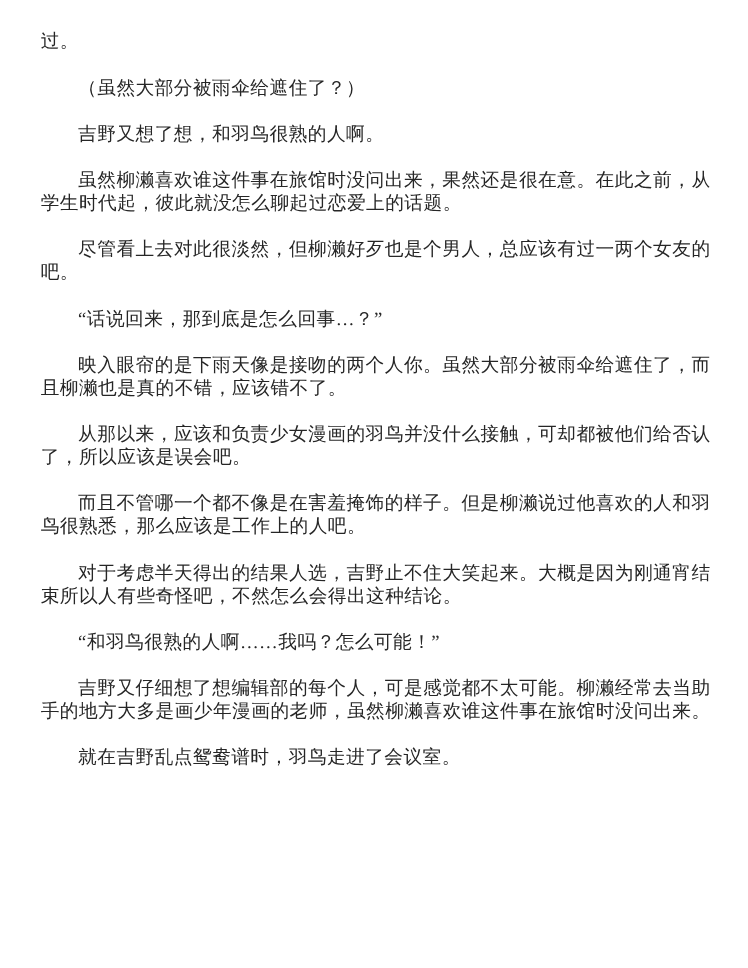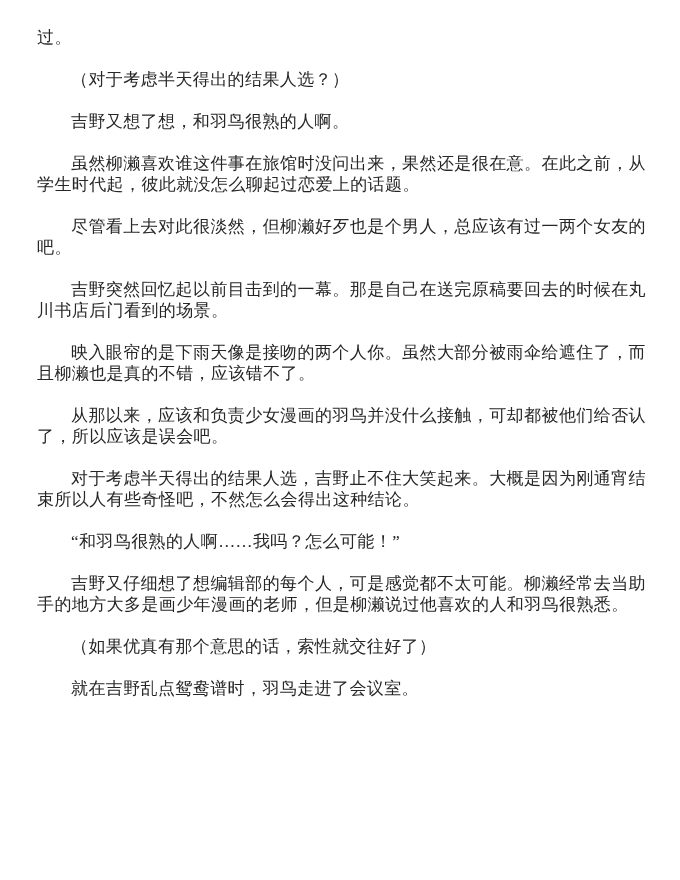--- a/index.html
+++ b/index.html
@@ -31,26 +31,26 @@
   .para.indent {
     text-indent: 2em;
   }
 </style>
 </head>
 <body>
 
 <div class="page" style="background: rgb(255, 255, 255); color: rgb(38, 38, 38);">
   <div>
       <p class="para">过。</p>
-      <p class="para indent">（对于考虑半天得出的结果人选？）</p>
+      <p class="para indent">（虽然大部分被雨伞给遮住了？）</p>
       <p class="para indent">吉野又想了想，和羽鸟很熟的人啊。</p>
       <p class="para indent">虽然柳濑喜欢谁这件事在旅馆时没问出来，果然还是很在意。在此之前，从学生时代起，彼此就没怎么聊起过恋爱上的话题。</p>
       <p class="para indent">尽管看上去对此很淡然，但柳濑好歹也是个男人，总应该有过一两个女友的吧。</p>
-      <p class="para indent">吉野突然回忆起以前目击到的一幕。那是自己在送完原稿要回去的时候在丸川书店后门看到的场景。</p>
+      <p class="para indent">“话说回来，那到底是怎么回事…？”</p>
       <p class="para indent">映入眼帘的是下雨天像是接吻的两个人你。虽然大部分被雨伞给遮住了，而且柳濑也是真的不错，应该错不了。</p>
       <p class="para indent">从那以来，应该和负责少女漫画的羽鸟并没什么接触，可却都被他们给否认了，所以应该是误会吧。</p>
+      <p class="para indent">而且不管哪一个都不像是在害羞掩饰的样子。但是柳濑说过他喜欢的人和羽鸟很熟悉，那么应该是工作上的人吧。</p>
       <p class="para indent">对于考虑半天得出的结果人选，吉野止不住大笑起来。大概是因为刚通宵结束所以人有些奇怪吧，不然怎么会得出这种结论。</p>
       <p class="para indent">“和羽鸟很熟的人啊……我吗？怎么可能！”</p>
-      <p class="para indent">吉野又仔细想了想编辑部的每个人，可是感觉都不太可能。柳濑经常去当助手的地方大多是画少年漫画的老师，但是柳濑说过他喜欢的人和羽鸟很熟悉。</p>
-      <p class="para indent">（如果优真有那个意思的话，索性就交往好了）</p>
+      <p class="para indent">吉野又仔细想了想编辑部的每个人，可是感觉都不太可能。柳濑经常去当助手的地方大多是画少年漫画的老师，虽然柳濑喜欢谁这件事在旅馆时没问出来。</p>
       <p class="para indent">就在吉野乱点鸳鸯谱时，羽鸟走进了会议室。</p>
     </div>
 </div>
 
 </body></html>

